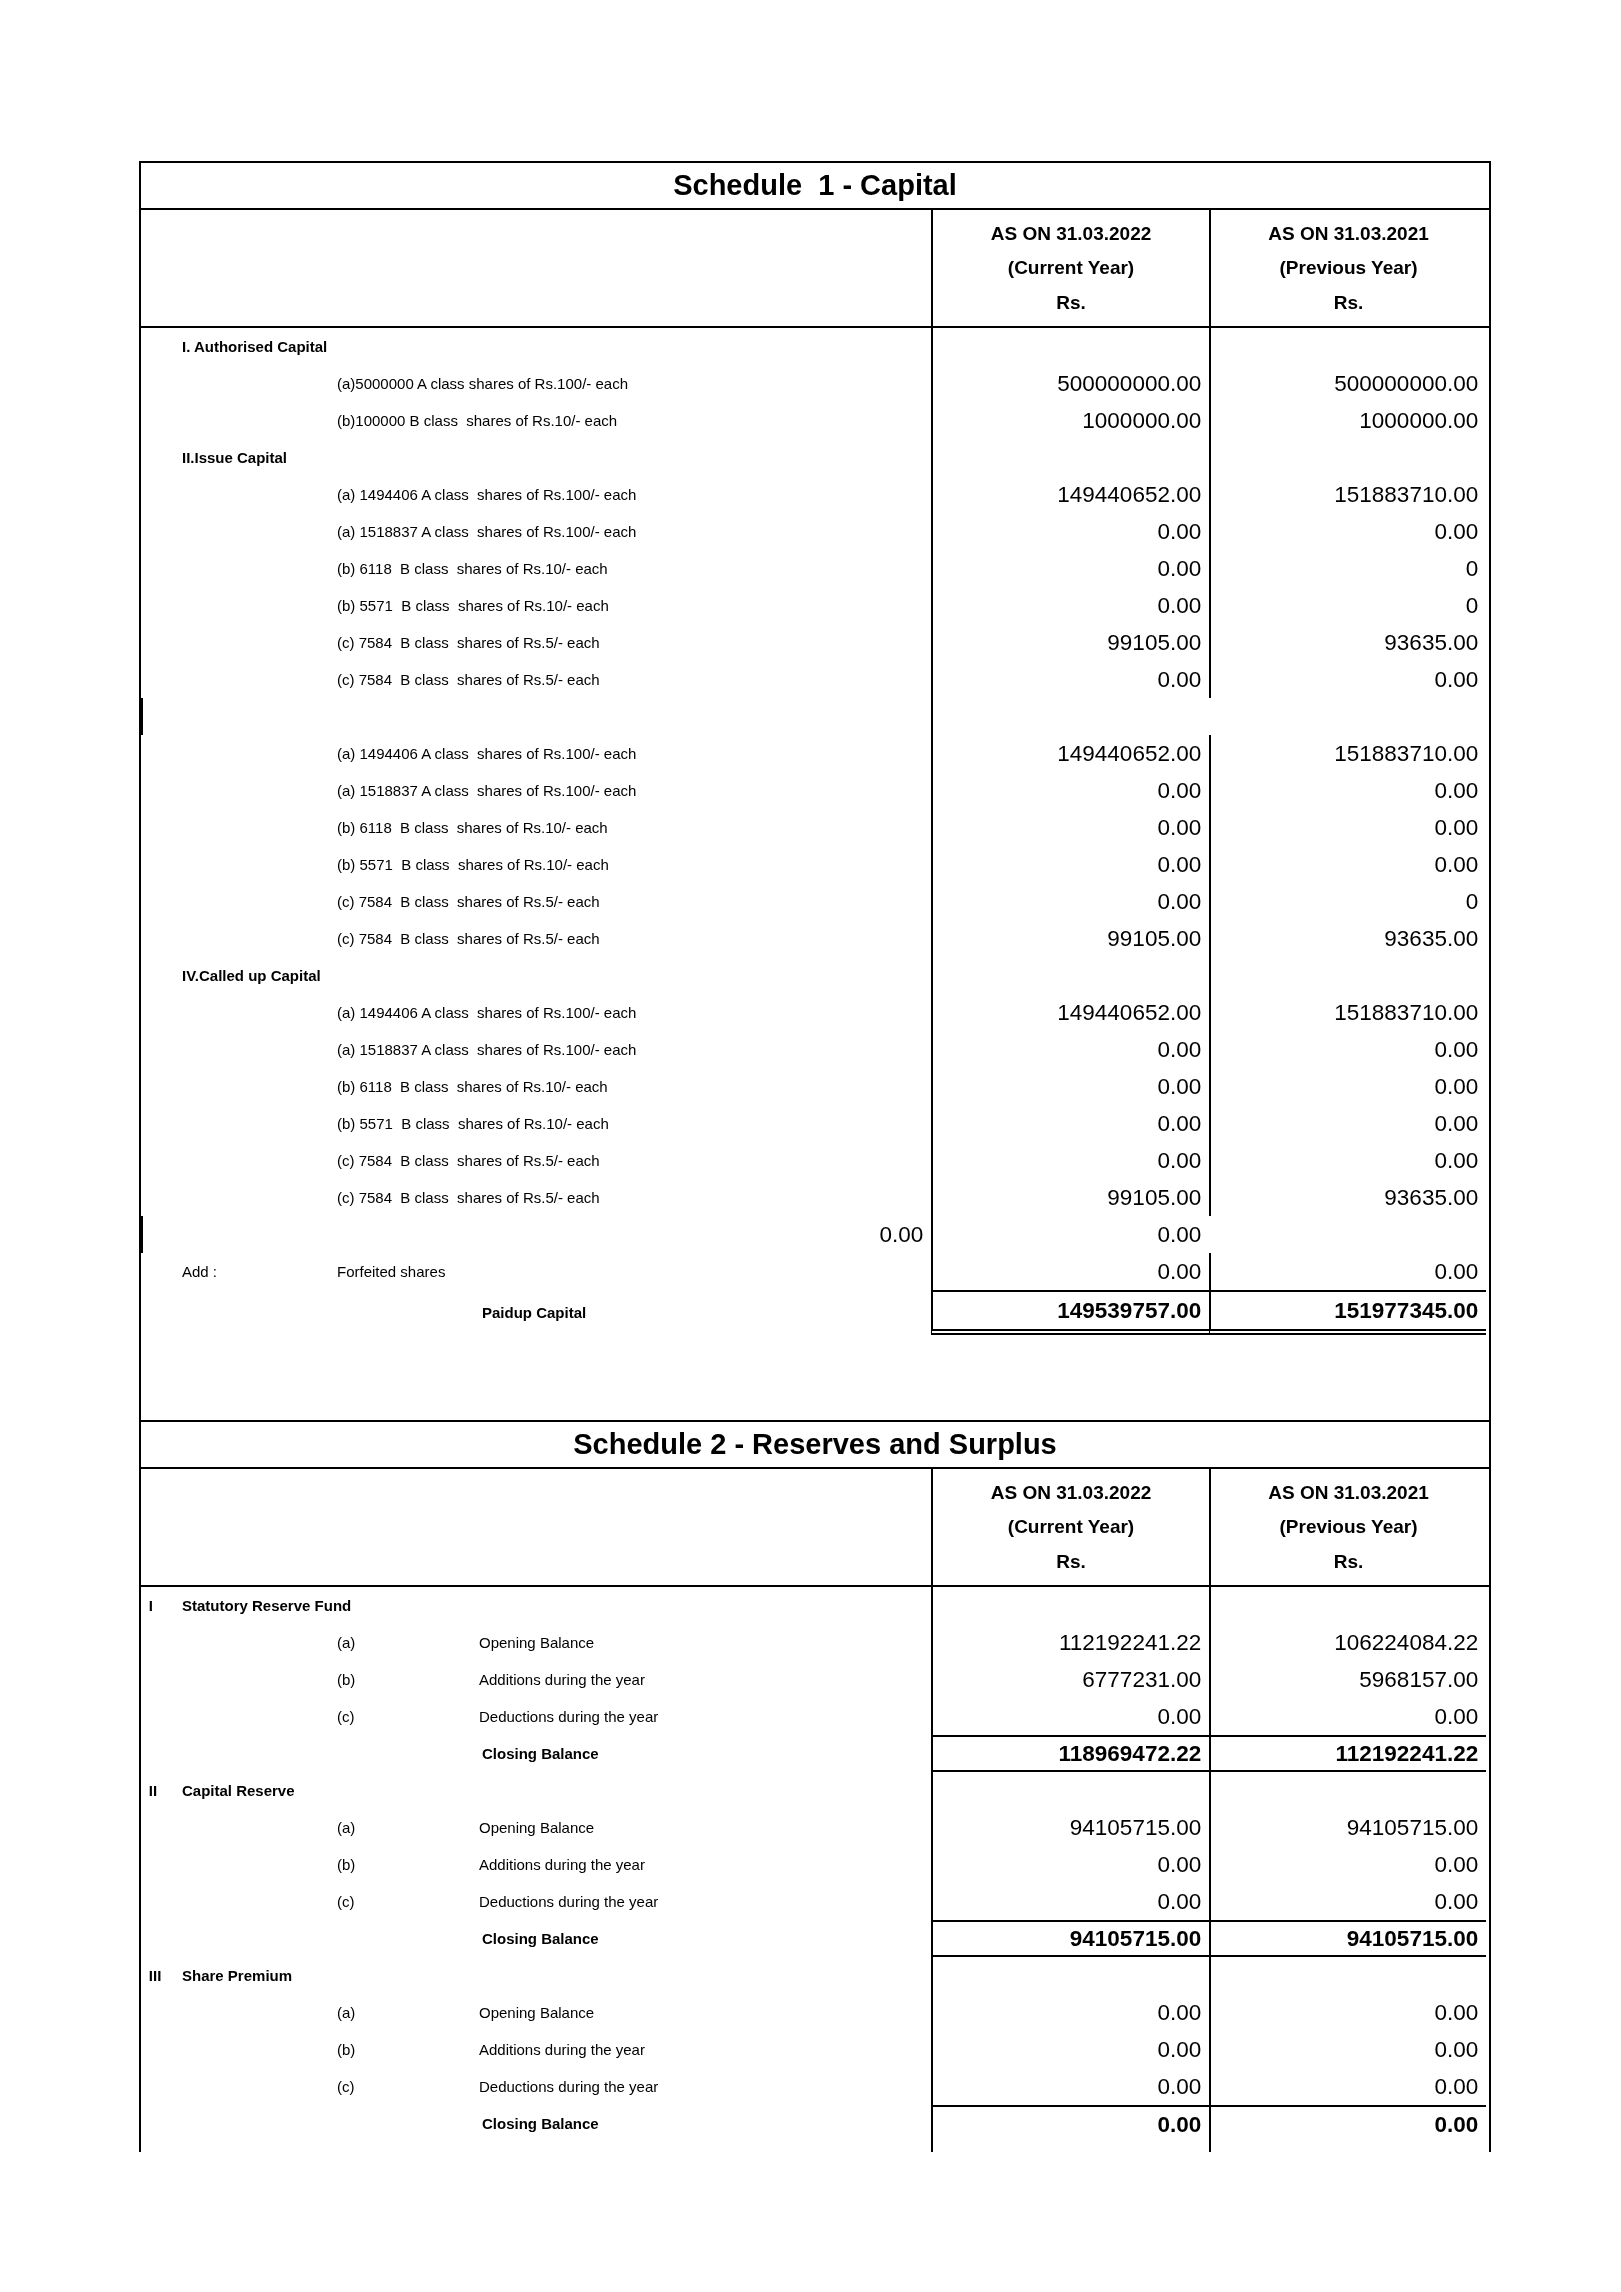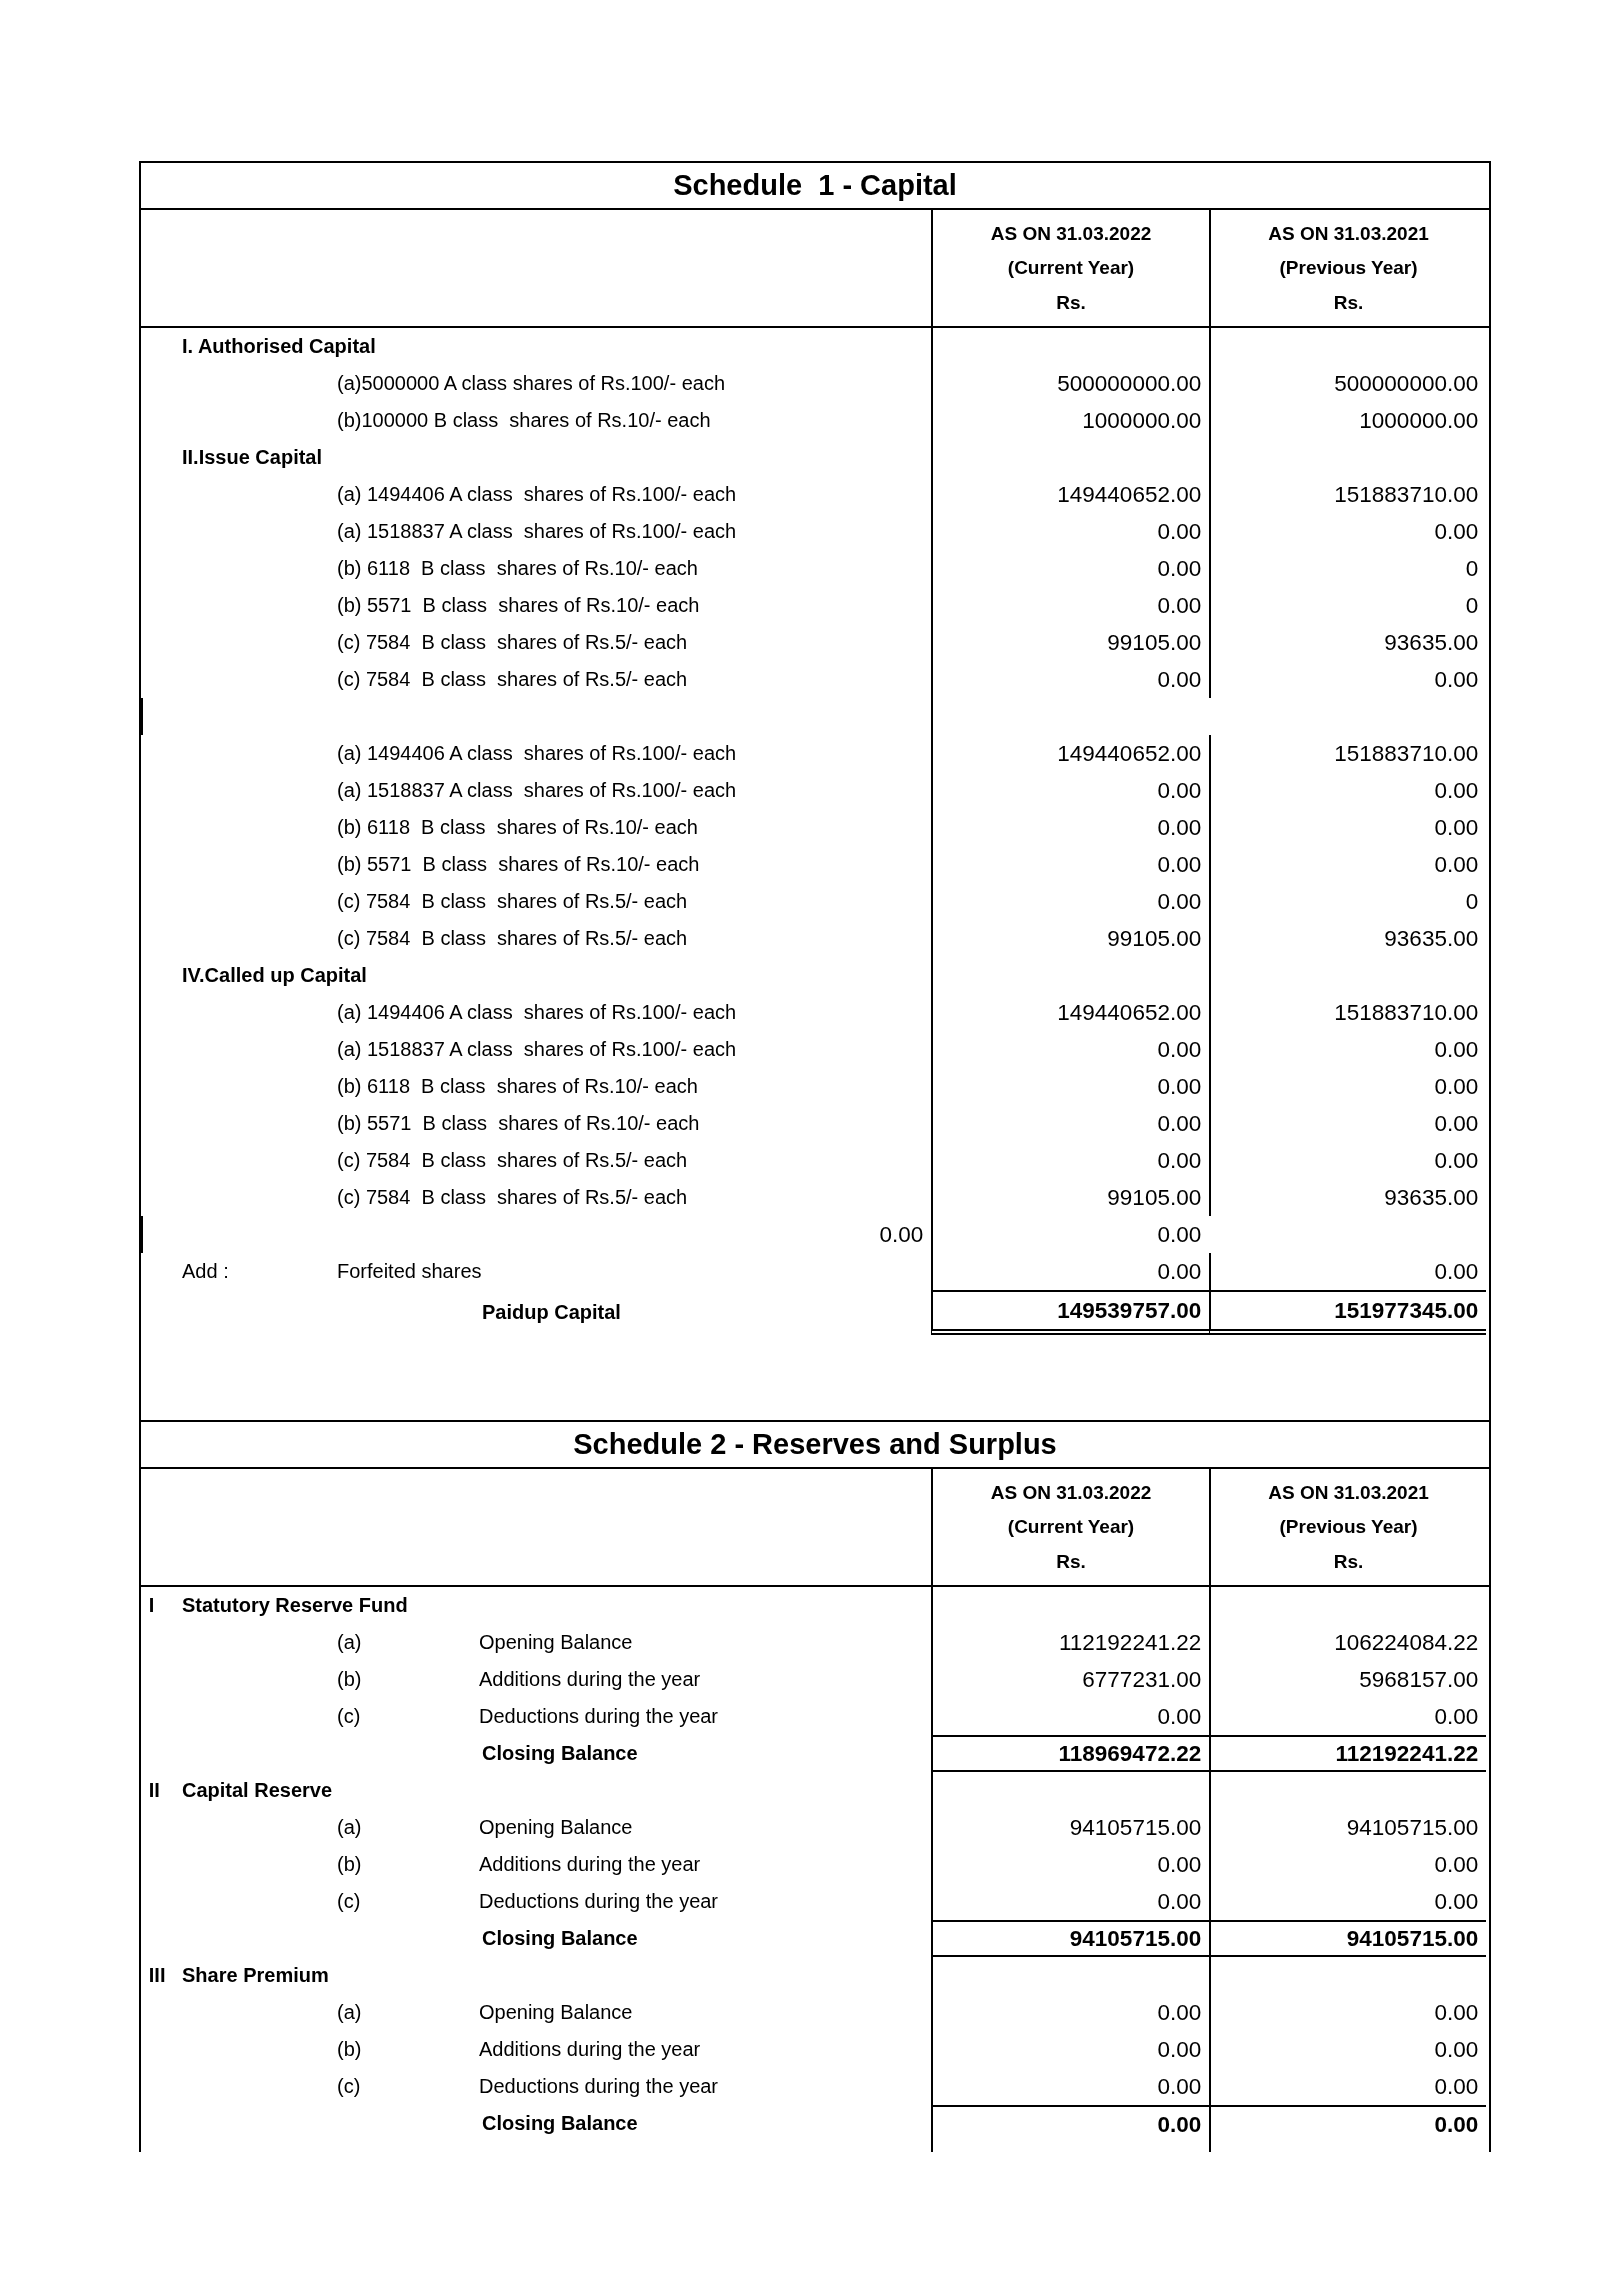--- a/index.html
+++ b/index.html
@@ -11,21 +11,21 @@
   .trow{height:45px;display:flex;align-items:center;justify-content:center;
         font-weight:bold;font-size:29px;border-bottom:2.9px solid #000;white-space:pre;}
   .s2top{border-top:2.9px solid #000;}
   
   .hrow{display:grid;grid-template-columns:790px 278px 277px;height:116px;border-bottom:2.9px solid #000;}
   .hcell{box-sizing:border-box;border-left:2px solid #000;display:flex;flex-direction:column;
          justify-content:space-evenly;align-items:center;font-weight:bold;font-size:19px;text-align:center;}
   
   .row{display:grid;grid-template-columns:790px 278px 277px;height:37px;}
   .cell{box-sizing:border-box;}
-  .lbl{position:relative;font-size:20px;overflow:visible;}
+  .lbl{position:relative;font-size:15px;overflow:visible;}
   .lbl span{position:absolute;top:0;height:100%;display:flex;align-items:center;white-space:pre;}
   .ind0{left:7.8px;}  .ind1{left:41px;}  .ind2{left:196px;}  .ind3{left:341px;}  .ind3b{left:338px;}
   .amt{border-left:2px solid #000;display:flex;align-items:center;justify-content:flex-end;
        padding-right:7.8px;font-size:22.5px;}
   .b{font-weight:bold;}
   .row.total{height:45px;}
   .row.total .amt{border-top:2.9px solid #000;border-bottom:6.9px double #000;font-weight:bold;}
   .row.closing .amt{border-top:2.9px solid #000;border-bottom:2.9px solid #000;font-weight:bold;}
   .row.closing.last .amt{border-bottom:none;}
   .gap{height:85px;}

